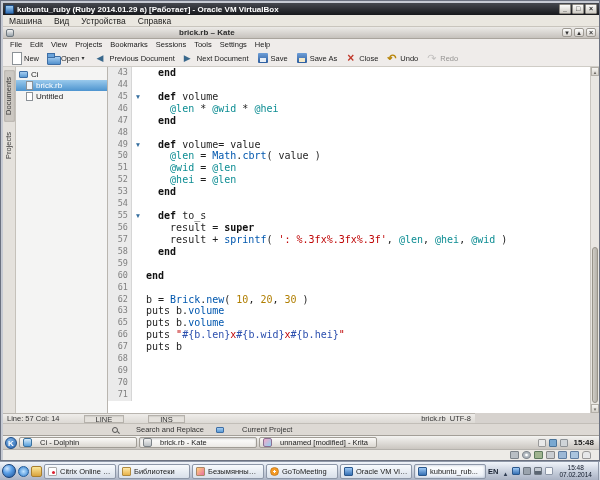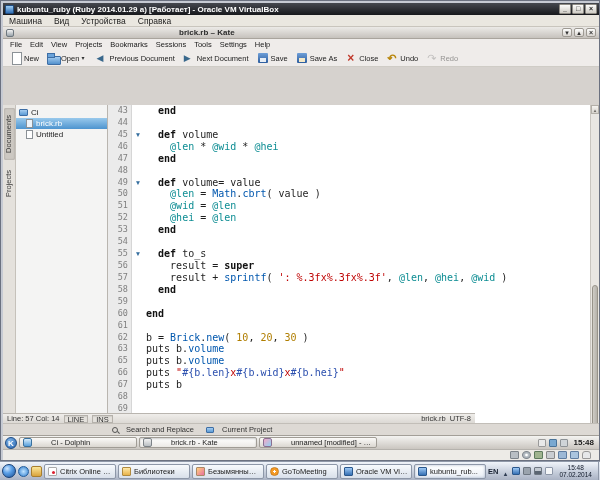--- a/index.html
+++ b/index.html
@@ -62,21 +62,21 @@
   .ti-save::before,.ti-saveas::before{content:"";position:absolute;left:1px;top:1px;width:10px;height:10px;background:linear-gradient(#6f9fd8,#2c5d9e);border-radius:1px;}
   .ti-save::after,.ti-saveas::after{content:"";position:absolute;left:3px;top:6px;width:6px;height:4px;background:#e8eef5;}
   .ti-saveas::after{background:#f5e9c8;}
   .ti-close::before{content:"×";position:absolute;left:2px;top:-1px;font-size:12px;font-weight:bold;color:#c0392b;}
   .ti-undo::before{content:"↶";position:absolute;left:1px;top:0;font-size:11px;color:#b8860b;font-weight:bold;}
   .ti-redo::before{content:"↷";position:absolute;left:1px;top:0;font-size:11px;color:#8a8a8a;}
   .dd{width:6px;height:10px;position:relative;}
   .dd::before{content:"▾";position:absolute;left:0;top:1px;font-size:6px;color:#333;}
 
   
-  .k-main{position:absolute;left:0;top:40px;width:596px;height:346px;background:#fff;margin-top:38px;}
+  .k-main{position:absolute;left:0;top:40px;width:596px;height:346px;background:#fff;}
   .side-strip{position:absolute;left:0;top:0;width:13px;height:100%;background:#e4e1dc;border-right:1px solid #c5c1ba;}
   .vtab{display:block;margin:3px 1px;padding:7px 0;width:11px;writing-mode:vertical-rl;transform:rotate(180deg);
         text-align:center;font-size:7.5px;color:#3a3a3a;border-radius:2px;}
   .vtab.on{background:#ccc8c2;box-shadow:inset 0 0 2px #9a968f;}
   .docs-panel{position:absolute;left:13px;top:0;width:92px;height:100%;background:#f4f4f3;border-right:1px solid #b9b5af;
               padding-top:2px;overflow:hidden;}
   .drow{display:flex;align-items:center;gap:3px;height:11px;font-size:8px;color:#222;padding-left:3px;white-space:nowrap;}
   .drow.file{padding-left:10px;}
   .drow.sel{background:linear-gradient(#99c9ec,#4d94cf);color:#fff;}
   .ifold{width:9px;height:7px;background:linear-gradient(#a6cdf0,#5b9bd5);border:1px solid #3e6ea5;border-radius:1px;flex:0 0 auto;}
@@ -99,36 +99,36 @@
   .sb{position:absolute;top:0;right:0;bottom:0;width:9px;background:#e9e6e2;border-left:1px solid #c9c5bf;}
   .sb-btn{position:absolute;left:0;width:8px;height:9px;text-align:center;font-size:5px;color:#6e6a64;line-height:9px;
           background:linear-gradient(#f6f4f1,#d6d2cc);border:1px solid #b3afa8;}
   .sb-up{top:0;} .sb-dn{bottom:0;}
   .sb-up::before{content:"▴";} .sb-dn::before{content:"▾";}
   .sb-thumb{position:absolute;left:1px;width:6px;top:52%;height:45%;background:linear-gradient(90deg,#cfccc6,#b5b1aa);
             border:1px solid #979289;border-radius:3px;}
 
   .k-status{position:absolute;left:0;top:386px;width:472px;height:10px;display:flex;align-items:center;gap:4px;
             font-size:7.5px;color:#333;background:linear-gradient(#efedea,#dcd9d4);border-top:1px solid #b9b5af;padding:0 4px;}
-  .sbox{border:1px solid #b5b1ab;background:#e4e1dc;padding:0 3px;line-height:7px;height:8px;box-shadow:inset 0 1px 1px rgba(0,0,0,.08);}
+  .sbox{border:1px solid #b5b1ab;background:#e4e1dc;padding:0 11px;line-height:7px;height:8px;box-shadow:inset 0 1px 1px rgba(0,0,0,.08);margin-left:20px;}
   .st-file{margin-left:auto;}
   .k-tools{position:absolute;left:0;top:396px;width:596px;height:12px;display:flex;align-items:center;gap:2px;
            padding-left:104px;background:#ddd9d4;border-top:1px solid #c2beb8;}
-  .ttab{display:inline-flex;align-items:center;gap:8px;font-size:7.5px;color:#333;padding:1px 5px;border-radius:2px;justify-content:flex-end;}
+  .ttab{display:inline-flex;align-items:center;gap:18px;font-size:7.5px;color:#333;padding:1px 5px;border-radius:2px;justify-content:flex-end;}
   .isearch{width:6px;height:6px;border:1px solid #555;border-radius:50%;position:relative;flex:0 0 auto;}
   .isearch::after{content:"";position:absolute;width:3px;height:1px;background:#555;transform:rotate(45deg);right:-3px;bottom:-1px;}
   .iproj{width:8px;height:6px;background:linear-gradient(#a6cdf0,#5b9bd5);border:1px solid #3e6ea5;border-radius:1px;flex:0 0 auto;}
 
   
   .kde-panel{position:absolute;left:0;top:408px;width:596px;height:14px;display:flex;align-items:center;gap:2px;
              padding:0 2px;background:linear-gradient(#f4f3f1,#cac6c0);border-top:1px solid #a39f98;}
   .kbutton{width:12px;height:12px;border-radius:50%;background:radial-gradient(circle at 35% 30%,#7db3e8,#2a66b0);
            border:1px solid #1d4c86;position:relative;flex:0 0 auto;}
   .kbutton::before{content:"K";position:absolute;left:0;right:0;top:0;text-align:center;font-size:8px;line-height:11px;font-weight:bold;color:#fff;}
-  .ktask{display:inline-flex;align-items:center;gap:19px;width:118px;height:11px;padding:0 3px;font-size:7.5px;color:#222;
+  .ktask{display:inline-flex;align-items:center;gap:8px;width:118px;height:11px;padding:0 3px;font-size:7.5px;color:#222;
          background:linear-gradient(#fbfaf8,#dbd7d1);border:1px solid #a09c95;border-radius:2px;overflow:hidden;white-space:nowrap;}
   .ktask.on{background:linear-gradient(#ffffff,#eceae6);box-shadow:inset 0 1px 2px rgba(0,0,0,.2);}
   .klb{overflow:hidden;text-overflow:ellipsis;}
   .ki{width:9px;height:9px;border-radius:2px;flex:0 0 auto;}
   .ki-dolphin{background:linear-gradient(#d6ecfb,#58a0dc);border:1px solid #39719f;}
   .ki-kate{background:linear-gradient(#f2f2f2,#b9bec2);border:1px solid #7c8287;}
   .ki-krita{background:linear-gradient(135deg,#f6a8c5,#8fd2f4);border:1px solid #8a6f92;}
   .ktray{margin-left:auto;display:flex;align-items:center;gap:3px;}
   .kt{width:8px;height:8px;border-radius:1px;}
   .kt1{background:#e9e9e9;border:1px solid #9a9a9a;}

